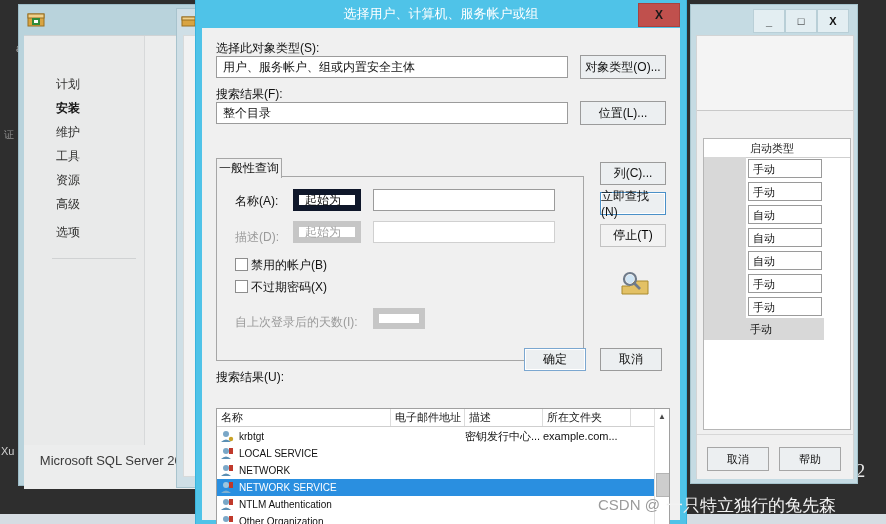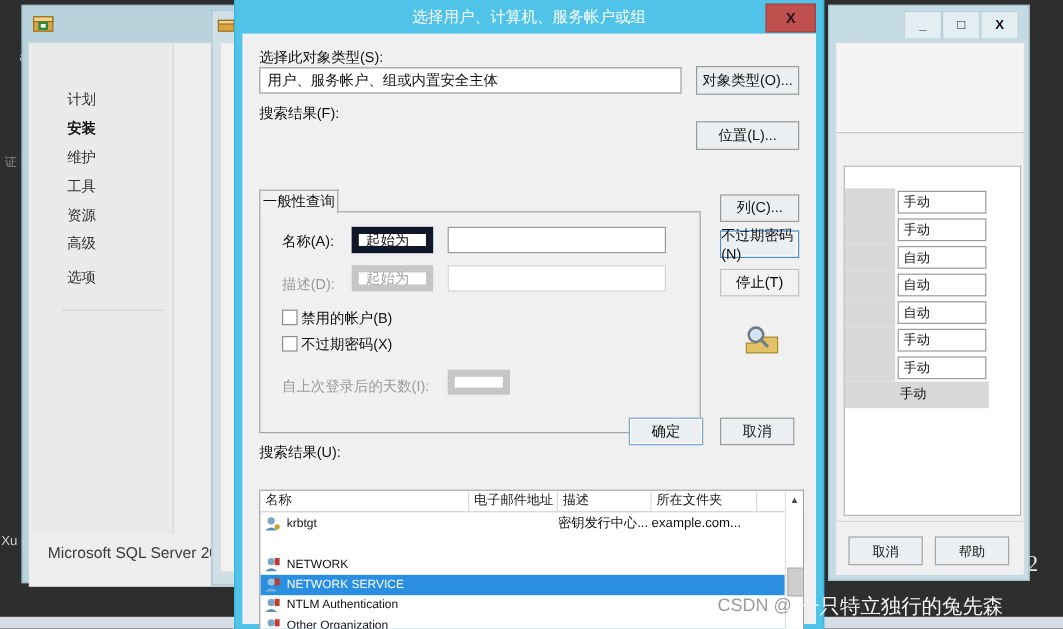--- a/index.html
+++ b/index.html
@@ -42,21 +42,20 @@
   .sql-ico{
     position:absolute;left:8px;top:6px;width:18px;height:17px;
   }
   #sql-body{
     position:absolute;left:5px;top:30px;width:188px;height:432px;
     background:#eceded;border-top:1px solid #cfd3d5;
   }
   #sql-nav{
     position:absolute;left:0;top:0;width:120px;height:432px;background:#e9eaea;
     border-right:1px solid #d7d9da;
-    font-family:Liberation Mono, monospace;
   }
   .sql-nav-item{
     position:absolute;left:32px;width:84px;height:20px;line-height:20px;
     font-size:12px;color:#30302f;
   }
   .sql-nav-item.sel{font-weight:bold;color:#141414;}
   #sql-nav-sep{
     position:absolute;left:28px;top:222px;width:84px;height:1px;background:#d0d2d3;
   }
   #sql-footer-band{
@@ -286,20 +285,24 @@
 
 <div id="svc-window" class="abs">
   <div id="svc-titlebar">
     <div class="wbtn" id="svc-min">_</div>
     <div class="wbtn" id="svc-max">□</div>
     <div class="wbtn" id="svc-close">X</div>
   </div>
   <div id="svc-body">
     <div id="svc-top-pane"></div>
     <div id="svc-grid-wrap">
+      <div id="svc-grid-header">
+        <div class="cell" style="left:0;width:42px;"></div>
+        <div class="cell" style="left:42px;width:104px;">启动类型</div>
+      </div>
       <div class="svc-row" style="top:18px">
         <div class="lcell"></div>
         <div class="svc-combo">手动</div>
       </div>
       <div class="svc-row" style="top:41px">
         <div class="lcell"></div>
         <div class="svc-combo">手动</div>
       </div>
       <div class="svc-row" style="top:64px">
         <div class="lcell"></div>
@@ -336,20 +339,21 @@
   <div id="dlg-title">选择用户、计算机、服务帐户或组</div>
   <div id="dlg-close">X</div>
 
   <div id="dlg-body">
 
     <div class="lbl" style="left:14px;top:12px;">选择此对象类型(S):</div>
     <div class="tbox" style="left:14px;top:28px;width:352px;height:22px;">用户、服务帐户、组或内置安全主体</div>
     <div class="btn" style="left:378px;top:27px;width:86px;height:24px;">对象类型(O)...</div>
 
     <div class="lbl" style="left:14px;top:58px;">搜索结果(F):</div>
+    <div class="tbox" style="left:14px;top:74px;width:352px;height:22px;">整个目录</div>
     <div class="btn" style="left:378px;top:73px;width:86px;height:24px;">位置(L)...</div>
 
     <div id="tab1">一般性查询</div>
     <div id="tabpanel">
 
       <div class="lbl" style="left:18px;top:16px;">名称(A):</div>
       <div class="combo" style="left:76px;top:12px;width:68px;height:22px;">起始为</div>
       <div class="tbox" style="left:156px;top:12px;width:182px;height:22px;"></div>
 
       <div class="lbl dim" style="left:18px;top:52px;">描述(D):</div>
@@ -360,21 +364,21 @@
       <div class="lbl" style="left:34px;top:80px;">禁用的帐户(B)</div>
 
       <div class="cbx" style="left:18px;top:103px;"></div>
       <div class="lbl" style="left:34px;top:102px;">不过期密码(X)</div>
 
       <div class="lbl dim" style="left:18px;top:137px;">自上次登录后的天数(I):</div>
       <div class="combo dim" style="left:156px;top:131px;width:52px;height:21px;"></div>
     </div>
 
     <div class="btn" style="left:398px;top:134px;width:66px;height:23px;">列(C)...</div>
-    <div class="btn focus" style="left:398px;top:164px;width:66px;height:23px;">不过期密码(N)</div>
+    <div class="btn focus" style="left:398px;top:164px;width:66px;height:23px;">立即查找(N)</div>
     <div class="btn disabled" style="left:398px;top:196px;width:66px;height:23px;">停止(T)</div>
     <svg style="position:absolute;left:416px;top:242px;" width="34" height="28" viewBox="0 0 34 28">
       <path d="M4 16 L12 16 L17 11 L30 11 L30 24 L4 24 Z" fill="#e3c165" stroke="#a98a2e" stroke-width="1"></path>
       <circle cx="12" cy="9" r="6" fill="none" stroke="#6f7b8a" stroke-width="2.2"></circle>
       <circle cx="12" cy="9" r="4.2" fill="#cfe5f5"></circle>
       <line x1="16" y1="13" x2="22" y2="19" stroke="#6f7b8a" stroke-width="2.6"></line>
     </svg>
 
     <div class="btn default" style="left:322px;top:320px;width:62px;height:23px;">确定</div>
     <div class="btn" style="left:398px;top:320px;width:62px;height:23px;">取消</div>
@@ -392,20 +396,28 @@
       <div class="res-row" style="top:19px">
         <svg class="usr-ico" viewBox="0 0 14 13">
             <circle cx="6" cy="4" r="3" fill="#7aa7c7"></circle>
             <path d="M1 12 q5 -5 10 0 z" fill="#5b8fb4"></path>
             <circle cx="11" cy="9" r="2.2" fill="#c9a227"></circle>
           </svg>
         <span class="nm">krbtgt</span>
         <span class="desc">密钥发行中心...</span>
         <span class="fld">example.com...</span>
       </div>
+      <div class="res-row" style="top:36px">
+        <svg class="usr-ico" viewBox="0 0 14 13">
+            <circle cx="6" cy="4" r="3" fill="#7aa7c7"></circle>
+            <path d="M1 12 q5 -5 10 0 z" fill="#5b8fb4"></path>
+            <rect x="9" y="1" width="4" height="6" fill="#c0392b"></rect>
+          </svg>
+        <span class="nm">LOCAL SERVICE</span>
+      </div>
       <div class="res-row sel" style="top:70px">
         <svg class="usr-ico" viewBox="0 0 14 13">
             <circle cx="6" cy="4" r="3" fill="#9cc6e0"></circle>
             <path d="M1 12 q5 -5 10 0 z" fill="#7fb0d2"></path>
             <rect x="9" y="1" width="4" height="6" fill="#c0392b"></rect>
           </svg>
         <span class="nm">NETWORK SERVICE</span>
       </div>
       <div class="res-row" style="top:53px">
         <svg class="usr-ico" viewBox="0 0 14 13">

